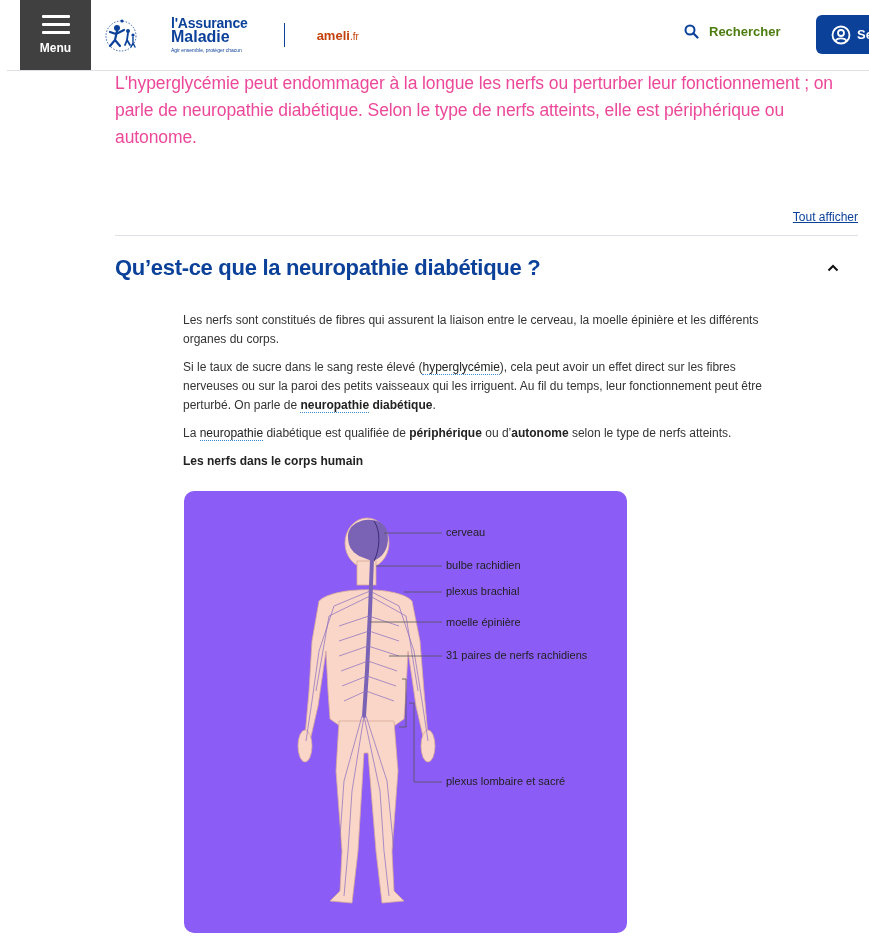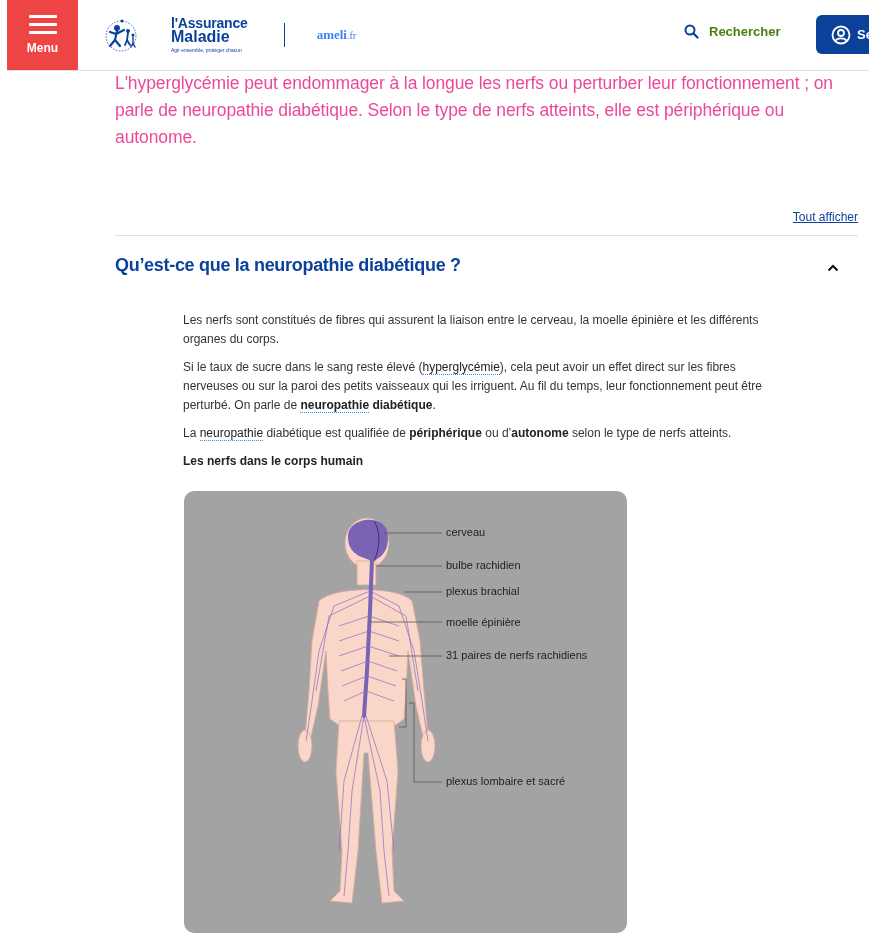--- a/index.html
+++ b/index.html
@@ -2,61 +2,61 @@
 <html><head>
 <meta charset="utf-8">
 <style>
   * { box-sizing: border-box; margin: 0; padding: 0; }
   html, body { width: 869px; height: 945px; overflow: hidden; background: #fff; }
   body { font-family: "Liberation Sans", sans-serif; color: #222; position: relative; }
 
   
   .header { position: absolute; left: 0; top: 0; width: 869px; height: 70px; background: #fff; }
   .header-line { position: absolute; left: 7px; right: 0; top: 70px; height: 1px; background: #dde0e6; }
-  .menu-btn { position: absolute; left: 7px; top: 0; width: 71px; height: 70px; background: #ef4444; color: #fff; display: flex; flex-direction: column; align-items: center; justify-content: center; cursor: pointer; }
+  .menu-btn { position: absolute; left: 20px; top: 0; width: 71px; height: 70px; background: #404040; color: #fff; display: flex; flex-direction: column; align-items: center; justify-content: center; cursor: pointer; }
   .menu-btn .bars { width: 28px; height: 20px; position: relative; margin-bottom: 6px; }
   .menu-btn .bars span { position: absolute; left: 0; width: 28px; height: 3px; background: #fff; border-radius: 1px; }
   .menu-btn .bars span:nth-child(1) { top: 0; }
   .menu-btn .bars span:nth-child(2) { top: 8px; }
   .menu-btn .bars span:nth-child(3) { top: 16px; }
   .menu-btn .menu-label { font-size: 12px; font-weight: bold; }
 
   .logo { position: absolute; left: 102px; top: 14px; height: 42px; display: flex; align-items: center; gap: 28px; }
   .logo-mark { width: 38px; height: 38px; position: relative; }
   .logo-text { margin-left: 3px; display: flex; flex-direction: column; color: #0c419a; }
   .logo-text .l1 { font-size: 14px; font-weight: bold; line-height: 14px; letter-spacing: -0.2px; }
   .logo-text .l2 { font-size: 16px; font-weight: bold; line-height: 14px; }
   .logo-text .tag { font-size: 5px; line-height: 8px; margin-top: 2px; }
   .logo-sep { width: 1px; height: 24px; background: #0c419a; margin: 0 4px 0 8px; }
-  .ameli { font-size: 13px; font-weight: bold; color: #3b82f6; font-family: Liberation Serif, serif; }
+  .ameli { font-size: 13px; font-weight: bold; color: #c2410c; }
   .ameli .fr { font-weight: normal; font-size: 10px; }
 
   .search-btn { position: absolute; left: 684px; top: 24px; display: flex; align-items: center; color: #4d7c0f; cursor: pointer; }
   .search-btn svg { margin-right: 10px; }
   .search-btn .label { font-size: 13px; font-weight: bold; }
 
   .account-btn { position: absolute; left: 816px; top: 15px; width: 70px; height: 39px; background: #0c419a; border-radius: 6px; color: #fff; display: flex; align-items: center; padding-left: 15px; cursor: pointer; }
   .account-btn .label { font-size: 13px; font-weight: bold; margin-left: 6px; }
 
   
   .intro { position: absolute; left: 115px; top: 70px; width: 740px; font-size: 17.5px; line-height: 27px; color: #ec4899; letter-spacing: -0.1px; }
 
   .show-all { position: absolute; right: 11px; top: 210px; font-size: 12px; color: #0c419a; text-decoration: underline; cursor: pointer; }
   .section-line { position: absolute; left: 115px; right: 11px; top: 235px; height: 1px; background: #dde0e6; }
 
-  .accordion-title { position: absolute; left: 115px; top: 255px; font-size: 18px; color: #0c419a; letter-spacing: -0.3px; cursor: pointer; }
+  .accordion-title { position: absolute; left: 115px; top: 255px; font-size: 22px; color: #0c419a; letter-spacing: -0.3px; cursor: pointer; }
   .chevron { position: absolute; left: 826px; top: 262px; width: 14px; height: 12px; cursor: pointer; }
 
   .content { position: absolute; left: 183px; top: 311px; width: 590px; font-size: 12px; line-height: 19px; color: #333; }
   .content p { margin-bottom: 9px; }
   .content .term { border-bottom: 1px dotted #3d8bd9; cursor: pointer; color: #222; }
   .content b { color: #222; }
   .content .subhead { font-weight: bold; color: #222; margin-top: 4px; }
 
-  .figure { position: absolute; left: 184px; top: 491px; width: 443px; height: 442px; background: #a3a3a3; border-radius: 10px; overflow: hidden; }
+  .figure { position: absolute; left: 184px; top: 491px; width: 443px; height: 442px; background: #8b5cf6; border-radius: 10px; overflow: hidden; }
   .figure svg { position: absolute; left: 0; top: 0; }
   .fig-label { position: absolute; font-size: 11px; color: #222; white-space: nowrap; }
 </style>
 </head>
 <body>
 
 <div class="header">
   <div class="menu-btn">
     <div class="bars">
         <span></span>

